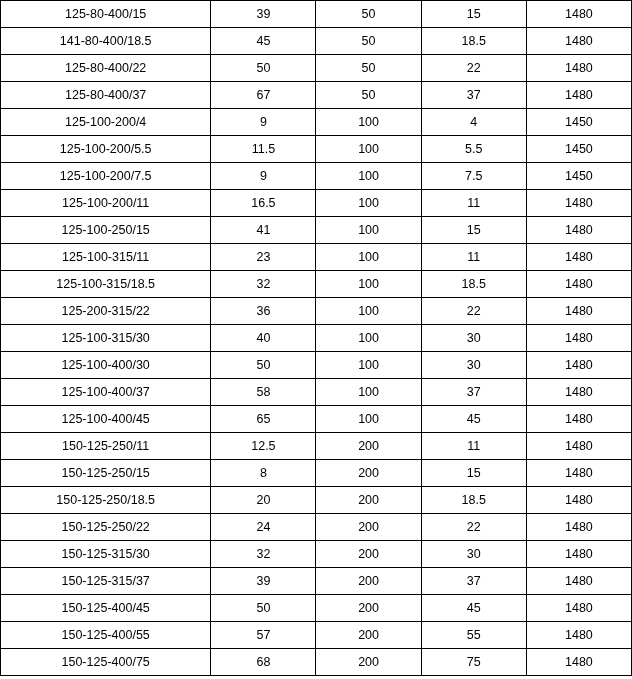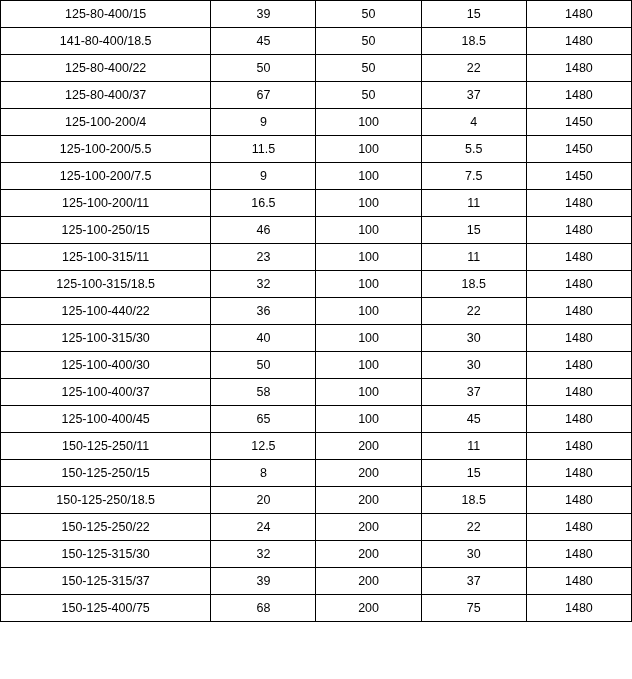--- a/index.html
+++ b/index.html
@@ -99,41 +99,41 @@
       </tr>
       <tr>
         <td>125-100-200/11</td>
         <td>16.5</td>
         <td>100</td>
         <td>11</td>
         <td>1480</td>
       </tr>
       <tr>
         <td>125-100-250/15</td>
-        <td>46</td>
+        <td>41</td>
         <td>100</td>
         <td>15</td>
         <td>1480</td>
       </tr>
       <tr>
         <td>125-100-315/11</td>
         <td>23</td>
         <td>100</td>
         <td>11</td>
         <td>1480</td>
       </tr>
       <tr>
         <td>125-100-315/18.5</td>
         <td>32</td>
         <td>100</td>
         <td>18.5</td>
         <td>1480</td>
       </tr>
       <tr>
-        <td>125-100-440/22</td>
+        <td>125-200-315/22</td>
         <td>36</td>
         <td>100</td>
         <td>22</td>
         <td>1480</td>
       </tr>
       <tr>
         <td>125-100-315/30</td>
         <td>40</td>
         <td>100</td>
         <td>30</td>
@@ -193,20 +193,34 @@
         <td>32</td>
         <td>200</td>
         <td>30</td>
         <td>1480</td>
       </tr>
       <tr>
         <td>150-125-315/37</td>
         <td>39</td>
         <td>200</td>
         <td>37</td>
+        <td>1480</td>
+      </tr>
+      <tr>
+        <td>150-125-400/45</td>
+        <td>50</td>
+        <td>200</td>
+        <td>45</td>
+        <td>1480</td>
+      </tr>
+      <tr>
+        <td>150-125-400/55</td>
+        <td>57</td>
+        <td>200</td>
+        <td>55</td>
         <td>1480</td>
       </tr>
       <tr>
         <td>150-125-400/75</td>
         <td>68</td>
         <td>200</td>
         <td>75</td>
         <td>1480</td>
       </tr>
     </tbody>

